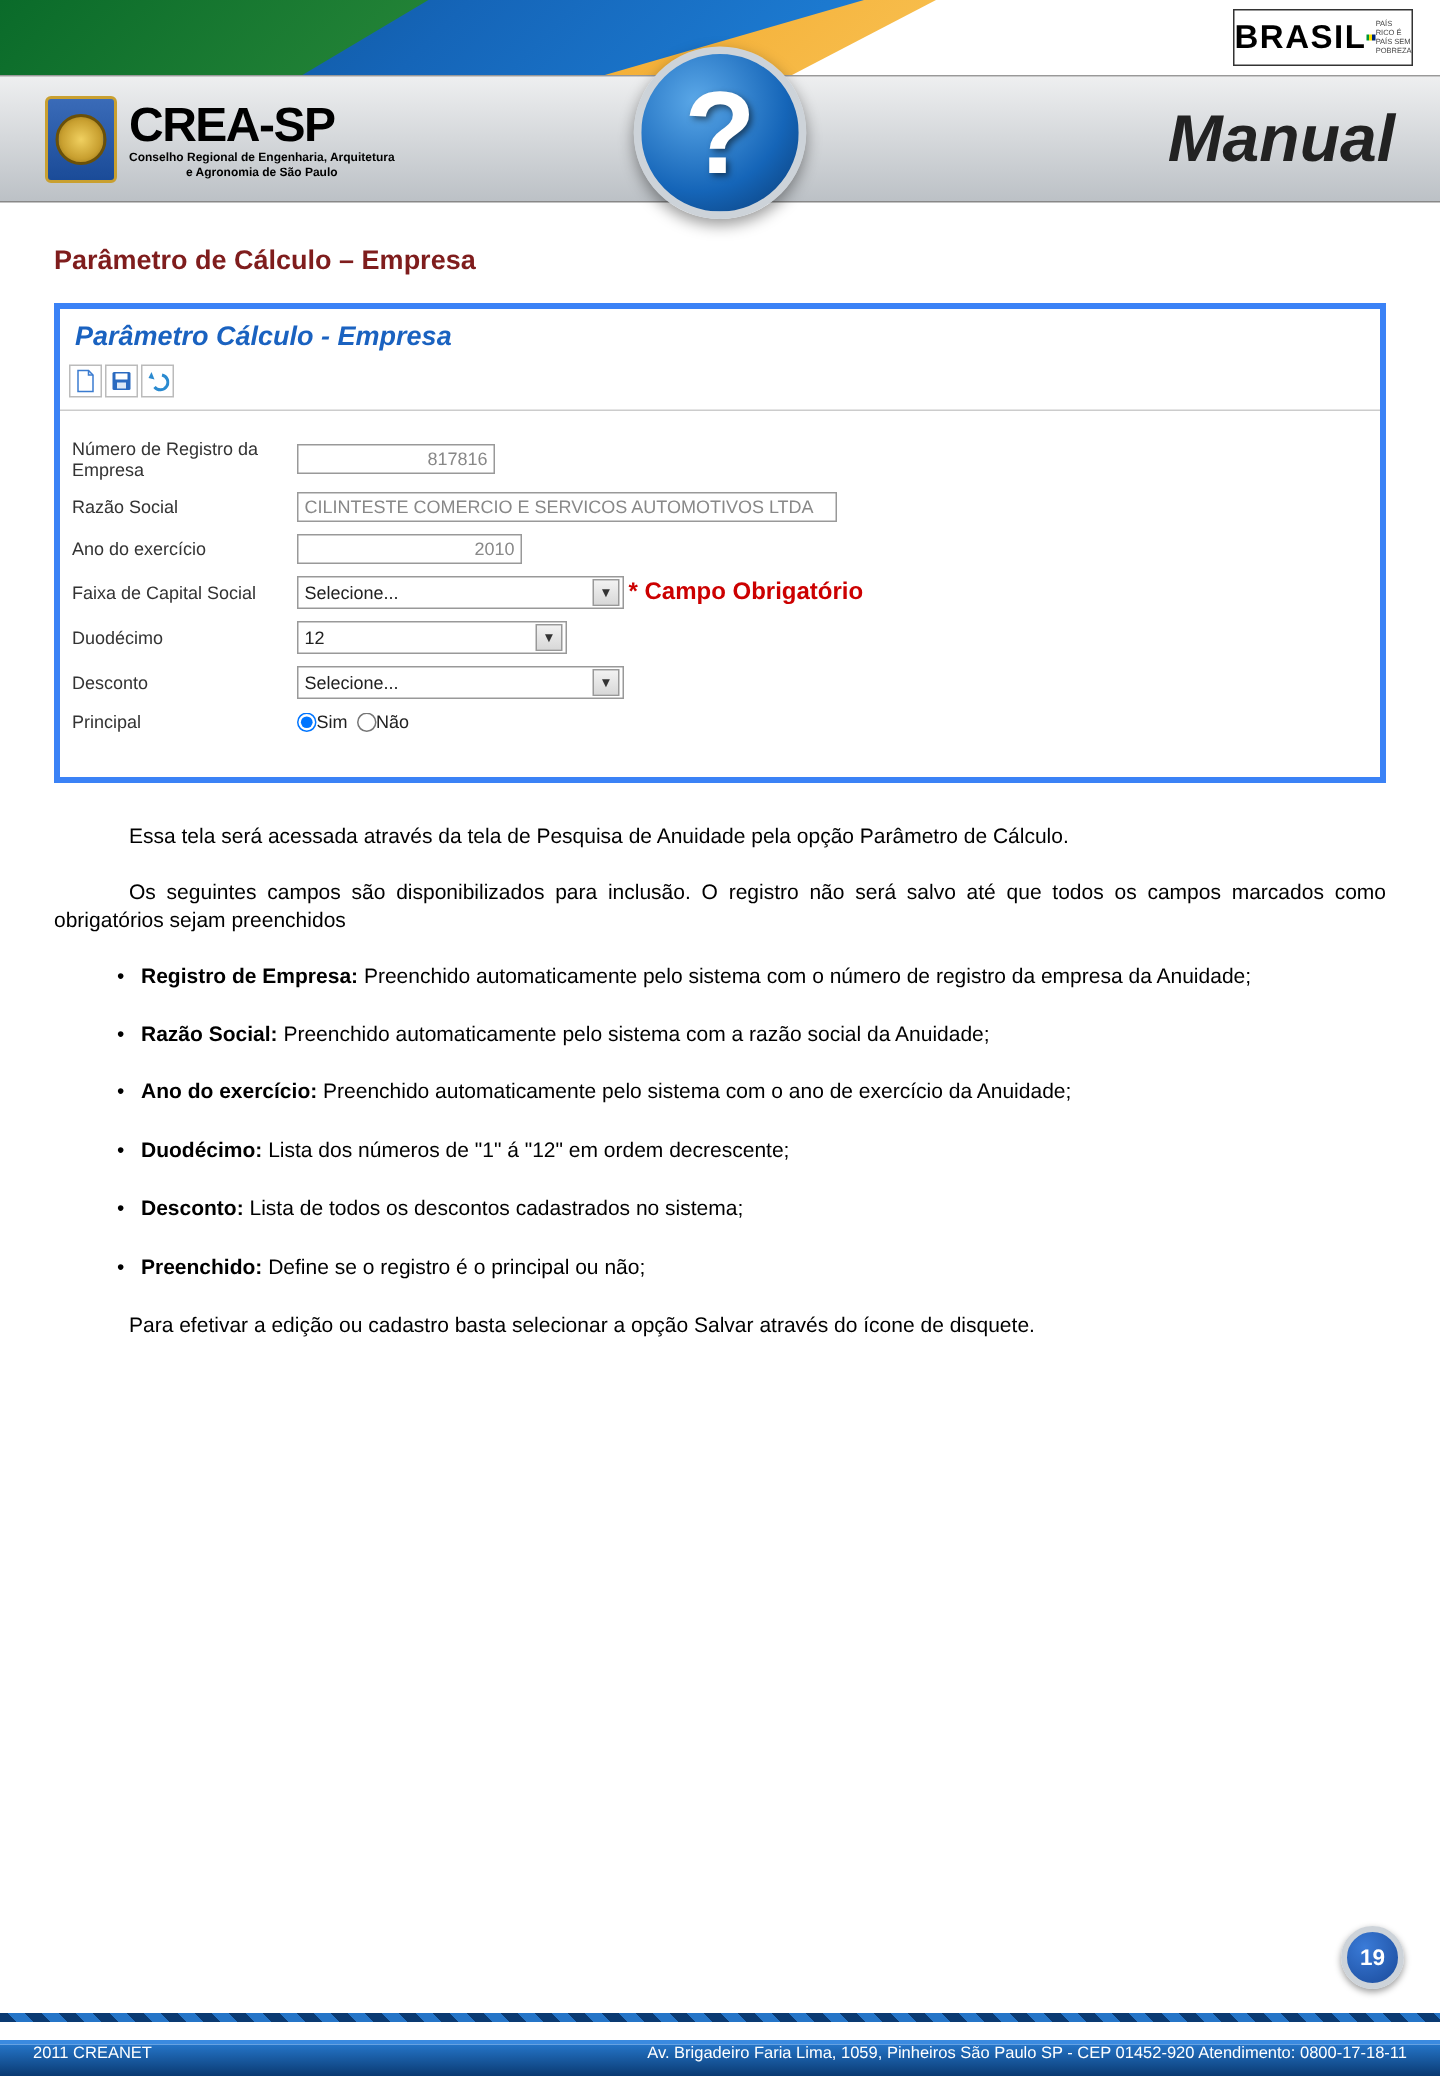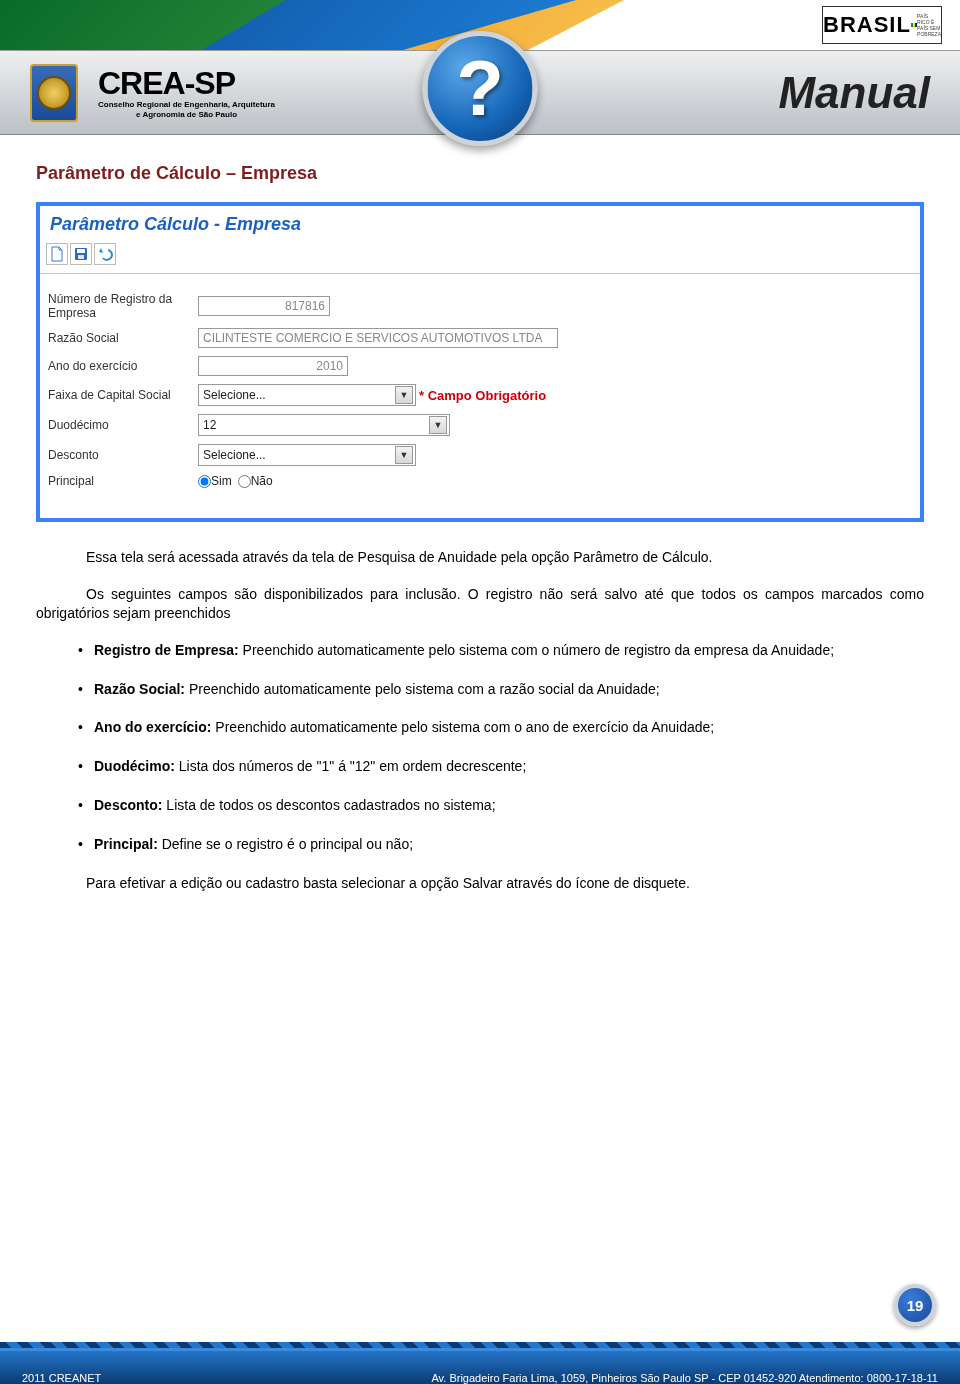--- a/index.html
+++ b/index.html
@@ -11,21 +11,21 @@
   .stripe-blue { position: absolute; left: 0; top: 0; width: 60%; height: 100%; background: linear-gradient(135deg, #0a4a8a 0%, #1565b8 50%, #1e7fd6 100%); clip-path: polygon(0 0, 100% 0, 70% 100%, 0 100%); }
   .stripe-green { position: absolute; left: 0; top: 0; width: 35%; height: 100%; background: linear-gradient(135deg, #0a6b2a 0%, #2a8a3a 100%); clip-path: polygon(0 0, 85% 0, 60% 100%, 0 100%); }
   .stripe-yellow { position: absolute; left: 25%; top: 0; width: 40%; height: 100%; background: linear-gradient(135deg, #f0a020 0%, #f8c050 100%); clip-path: polygon(25% 0, 100% 0, 75% 100%, 0 100%); z-index: -1; }
   .brasil-logo { position: absolute; right: 18px; top: 6px; width: 120px; height: 38px; background: #fff; border: 1px solid #333; display: flex; flex-direction: row; align-items: center; justify-content: center; }
   .brasil-text { font-weight: 900; font-size: 22px; letter-spacing: 1px; font-family: Arial Black, Arial; }
   .brasil-sub { font-size: 5px; color: #444; }
   .brasil-stripe { width: 100%; height: 4px; background: linear-gradient(90deg, #009639 33%, #FEDF00 33% 66%, #002776 66%); margin: 1px 0; }
   
   
   .header-bar { height: 85px; background: linear-gradient(180deg, #eeeff0 0%, #bcc1c6 100%); border-top: 1px solid #999; border-bottom: 1px solid #888; position: relative; display: flex; align-items: center; padding: 0 30px; }
-  .crea-block { display: flex; align-items: center; gap: 20px; }
+  .crea-block { display: flex; align-items: center; gap: 8px; }
   .crea-badge { width: 48px; height: 58px; background: linear-gradient(180deg, #3a6bb8, #1a4b98); border: 2px solid #c9a030; border-radius: 4px; display: flex; align-items: center; justify-content: center; }
   .crea-gear { width: 34px; height: 34px; border-radius: 50%; background: radial-gradient(circle, #f0d060 0%, #c9a030 60%, #8a6a10 100%); border: 2px solid #6a5008; }
   .crea-text { display: flex; flex-direction: column; line-height: 1; }
   .crea-main { font-family: Arial Black, Arial; font-weight: 900; font-size: 32px; letter-spacing: -1px; }
   .crea-sub { font-size: 8px; font-weight: bold; text-align: center; margin-top: 2px; }
   .manual-text { position: absolute; right: 30px; font-family: Arial Black, Arial; font-style: italic; font-weight: 900; font-size: 44px; color: #222; }
   .q-icon { position: absolute; left: 50%; top: -20px; transform: translateX(-50%); width: 115px; height: 115px; border-radius: 50%; background: radial-gradient(circle at 35% 30%, #5ba8e8, #1565b8 60%, #0a3a72); border: 5px solid #cdd3d9; display: flex; align-items: center; justify-content: center; box-shadow: 0 4px 10px rgba(0,0,0,0.4); z-index: 10; }
   .q-mark { font-size: 78px; font-weight: 900; color: #fff; text-shadow: 2px 2px 4px rgba(0,0,0,0.5); font-family: Arial Black, Arial; }
   
   .content { padding: 28px 36px 20px; }
@@ -37,34 +37,34 @@
   .toolbar { padding: 4px 6px 8px; display: flex; gap: 2px; border-bottom: 1px solid #ccc; }
   .tool-icon { width: 22px; height: 22px; border: 1px solid #bbb; display: inline-flex; align-items: center; justify-content: center; font-size: 15px; }
   
   .form-area { padding: 18px 8px 12px; }
   .form-row { display: flex; align-items: center; margin-bottom: 8px; font-size: 12px; color: #333; }
   .form-label { width: 150px; color: #333; }
   .txt-input { border: 1px solid #999; background: #fff; padding: 2px 4px; font-size: 12px; color: #888; height: 20px; }
   .txt-right { text-align: right; }
   .sel-box { border: 1px solid #999; background: #fff; height: 22px; display: flex; align-items: center; justify-content: space-between; padding: 0 2px 0 4px; font-size: 12px; color: #222; }
   .sel-btn { width: 18px; height: 18px; background: linear-gradient(180deg,#f2f2f2,#d8d8d8); border: 1px solid #999; display: flex; align-items: center; justify-content: center; font-size: 9px; color: #333; }
-  .req-mark { color: #c00; font-weight: bold; font-size: 13px; margin-left: 3px; }
+  .req-mark { color: #c00; font-weight: bold; font-size: 16px; margin-left: 3px; }
   .radio-lbl { font-size: 12px; color: #222; margin-right: 6px; }
   
   
   .body-text p { font-size: 14px; color: #000; text-align: justify; margin-bottom: 18px; line-height: 1.35; }
   .body-text p.indent { text-indent: 50px; }
   .body-text ul { list-style: none; padding-left: 42px; }
   .body-text li { position: relative; font-size: 14px; color: #000; text-align: justify; margin-bottom: 20px; line-height: 1.35; padding-left: 16px; }
   .body-text li::before { content: "•"; position: absolute; left: 0; top: 0; font-size: 14px; }
   .body-text b { font-weight: bold; }
   
   .page-num { position: absolute; bottom: 58px; right: 24px; width: 42px; height: 42px; border-radius: 50%; background: radial-gradient(circle at 35% 30%, #3a7bd8, #1a4a9a); border: 4px solid #cdd3d9; color: #fff; font-weight: bold; font-size: 15px; display: flex; align-items: center; justify-content: center; box-shadow: 0 2px 5px rgba(0,0,0,0.4); }
   
-  .footer { position: absolute; bottom: 0; left: 0; right: 0; height: 36px; background: linear-gradient(180deg, #2575c8 0%, #0a3a72 100%); color: #fff; font-size: 11px; display: flex; align-items: flex-end; padding: 0 22px; justify-content: space-between; border-top: 3px solid #3a8ae0; }
+  .footer { position: absolute; bottom: 0; left: 0; right: 0; height: 24px; background: linear-gradient(180deg, #2575c8 0%, #0a3a72 100%); color: #fff; font-size: 11px; display: flex; align-items: flex-start; padding: 0 22px; justify-content: space-between; border-top: 3px solid #3a8ae0; }
   .footer-stripes { height: 6px; background: repeating-linear-gradient(45deg, #0a3a72, #0a3a72 8px, #2575c8 8px, #2575c8 16px); position: absolute; bottom: 36px; left: 0; right: 0; }
 </style>
 </head>
 <body>
 
 <div class="top-banner">
   <div class="banner-stripe">
     <div class="stripe-yellow"></div>
     <div class="stripe-blue"></div>
     <div class="stripe-green"></div>
@@ -135,21 +135,21 @@
       <div class="form-row">
         <span class="form-label">Faixa de Capital Social</span>
         <div class="sel-box" style="width:218px">
           <span>Selecione...</span>
           <span class="sel-btn">▼</span>
         </div>
         <span class="req-mark">* Campo Obrigatório</span>
       </div>
       <div class="form-row">
         <span class="form-label">Duodécimo</span>
-        <div class="sel-box" style="width:252px">
+        <div class="sel-box" style="width:180px">
           <span>12</span>
           <span class="sel-btn">▼</span>
         </div>
       </div>
       <div class="form-row">
         <span class="form-label">Desconto</span>
         <div class="sel-box" style="width:218px">
           <span>Selecione...</span>
           <span class="sel-btn">▼</span>
         </div>
@@ -166,21 +166,21 @@
 
   <div class="body-text">
     <p class="indent">Essa tela será acessada através da tela de Pesquisa de Anuidade pela opção Parâmetro de Cálculo.</p>
     <p class="indent">Os seguintes campos são disponibilizados para inclusão. O registro não será salvo até que todos os campos marcados como obrigatórios sejam preenchidos</p>
     <ul id="bullet-list">
         <li><b>Registro de Empresa:</b> Preenchido automaticamente pelo sistema com o número de registro da empresa da Anuidade;</li>
         <li><b>Razão Social:</b> Preenchido automaticamente pelo sistema com a razão social da Anuidade;</li>
         <li><b>Ano do exercício:</b> Preenchido automaticamente pelo sistema com o ano de exercício da Anuidade;</li>
         <li><b>Duodécimo:</b> Lista dos números de "1" á "12" em ordem decrescente;</li>
         <li><b>Desconto:</b> Lista de todos os descontos cadastrados no sistema;</li>
-        <li><b>Principal:</b> Define se o registro é o principal ou não;</li>
+        <li><b>Preenchido:</b> Define se o registro é o principal ou não;</li>
       </ul>
     <p class="indent">Para efetivar a edição ou cadastro basta selecionar a opção Salvar através do ícone de disquete.</p>
   </div>
 </div>
 
 <div class="page-num">19</div>
 
 <div class="footer-stripes"></div>
 <div class="footer">
   <span>2011 CREANET</span>

